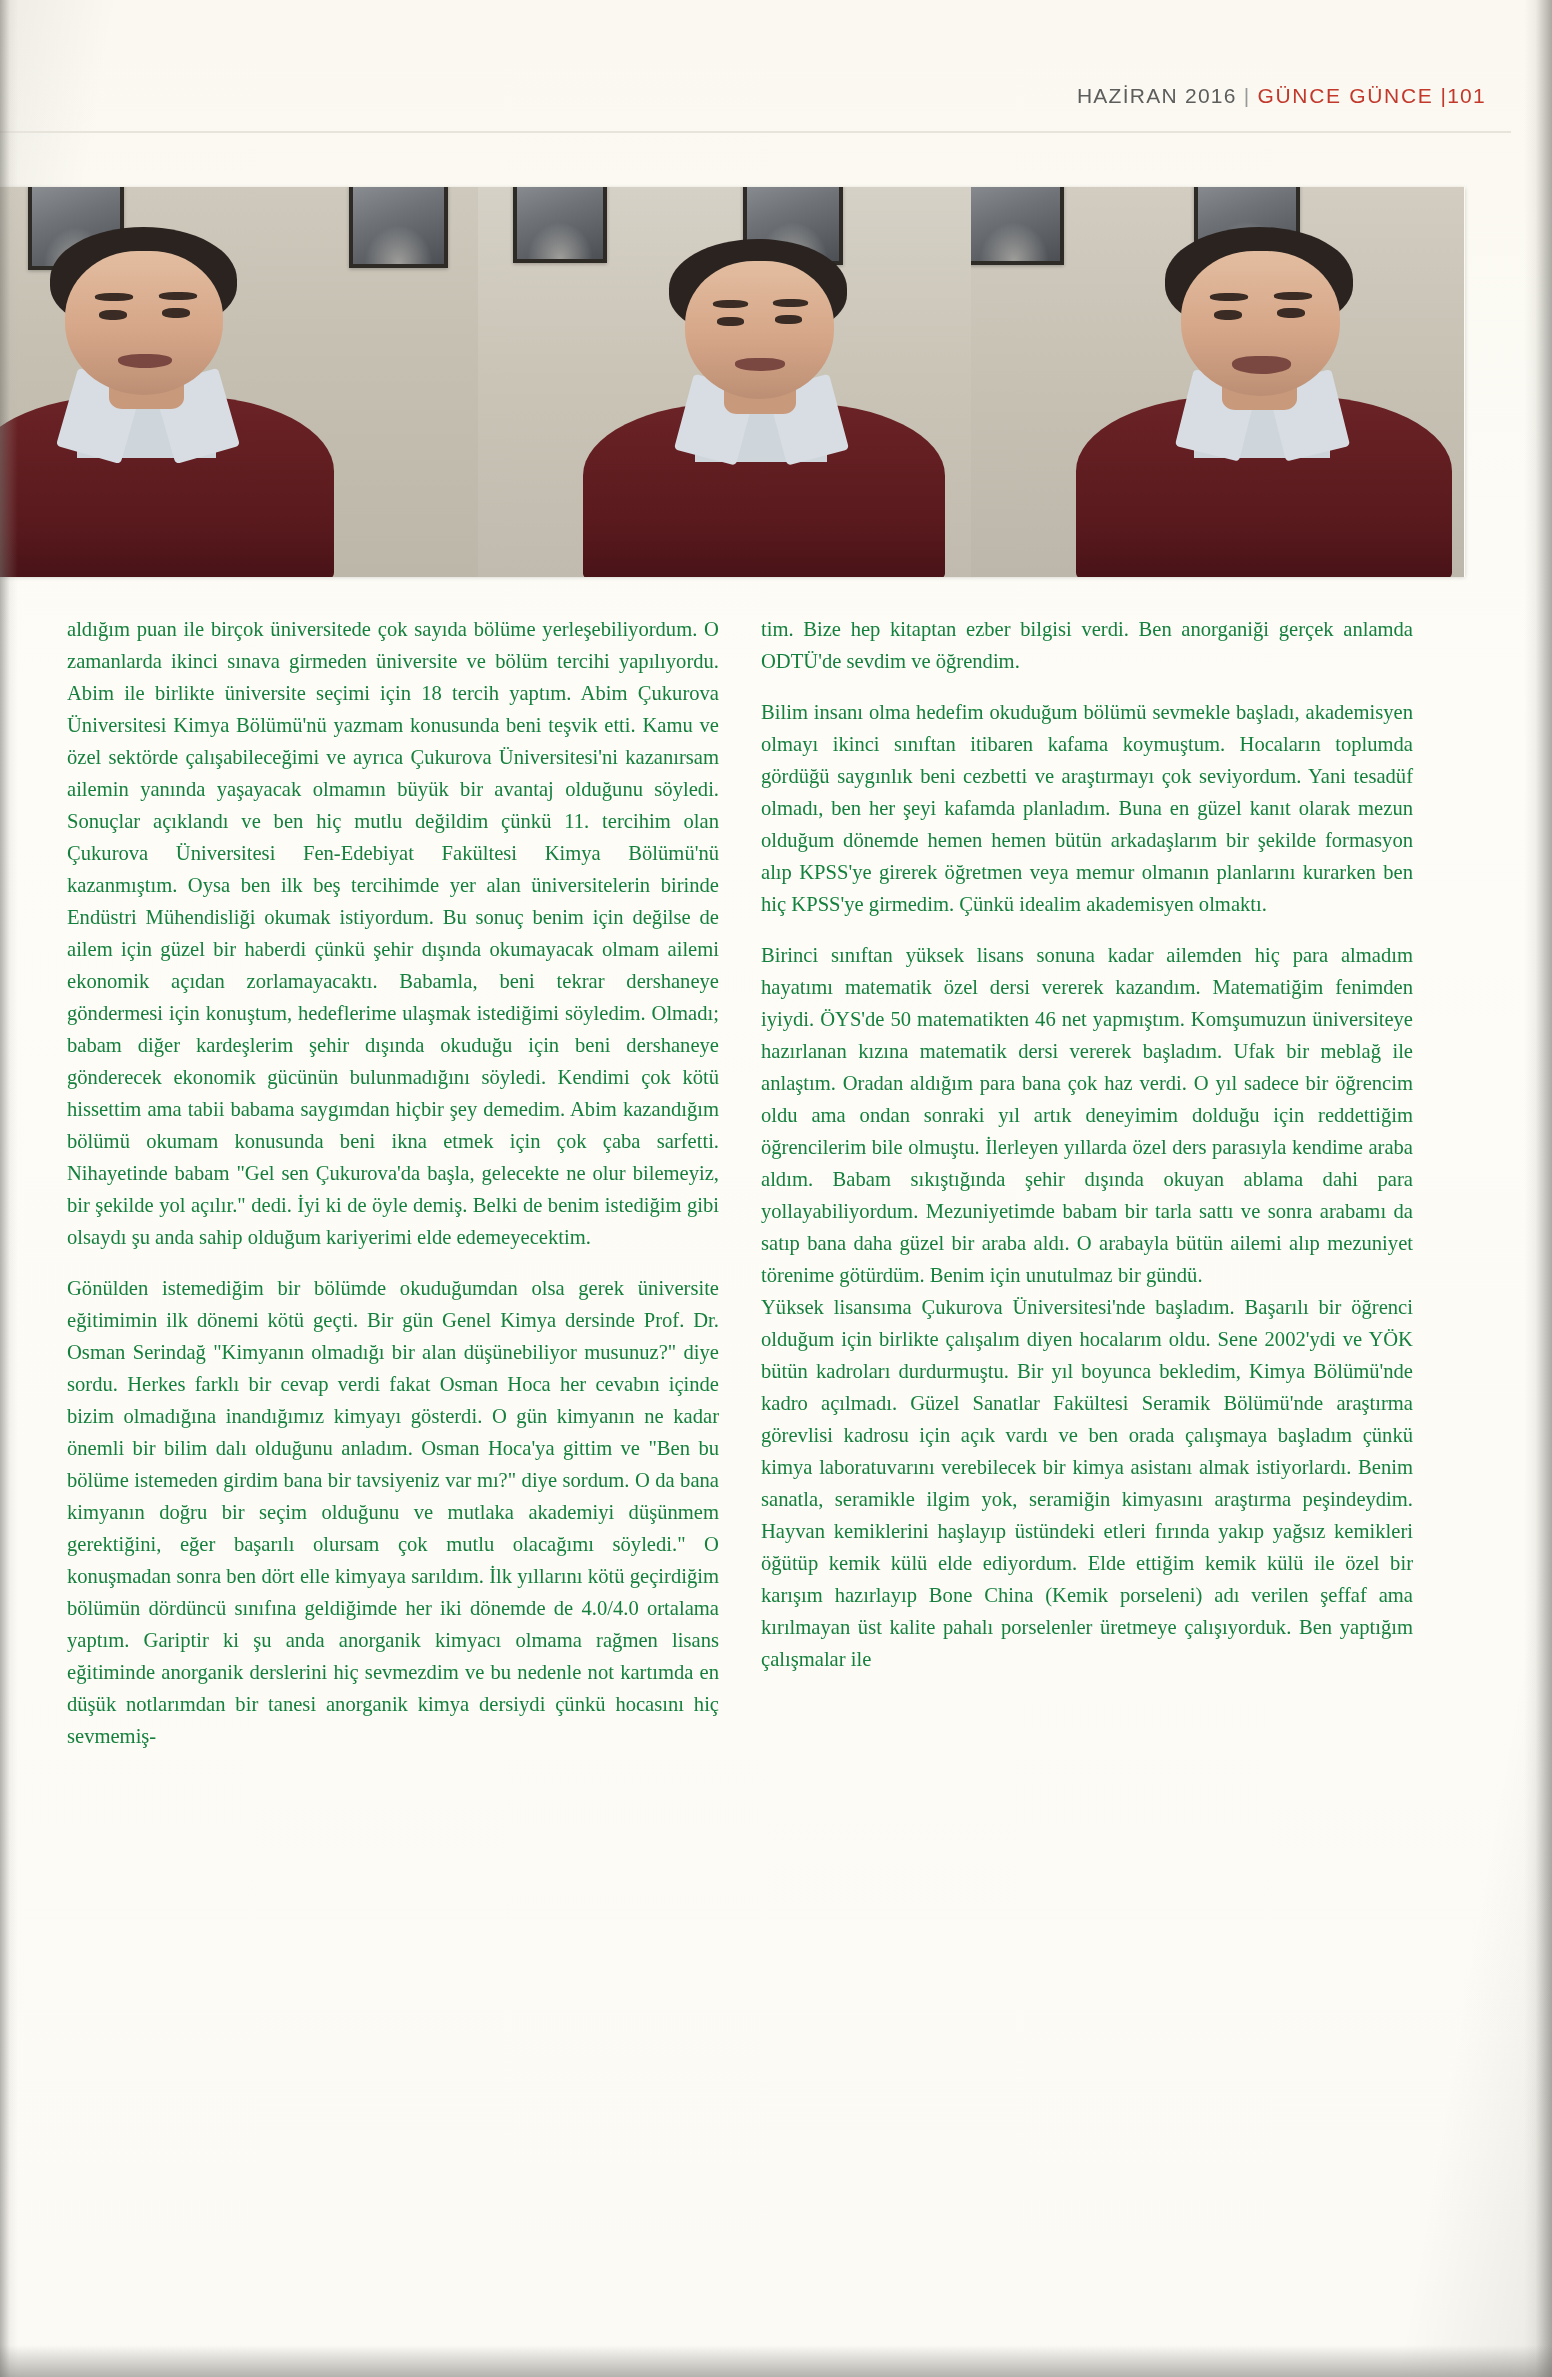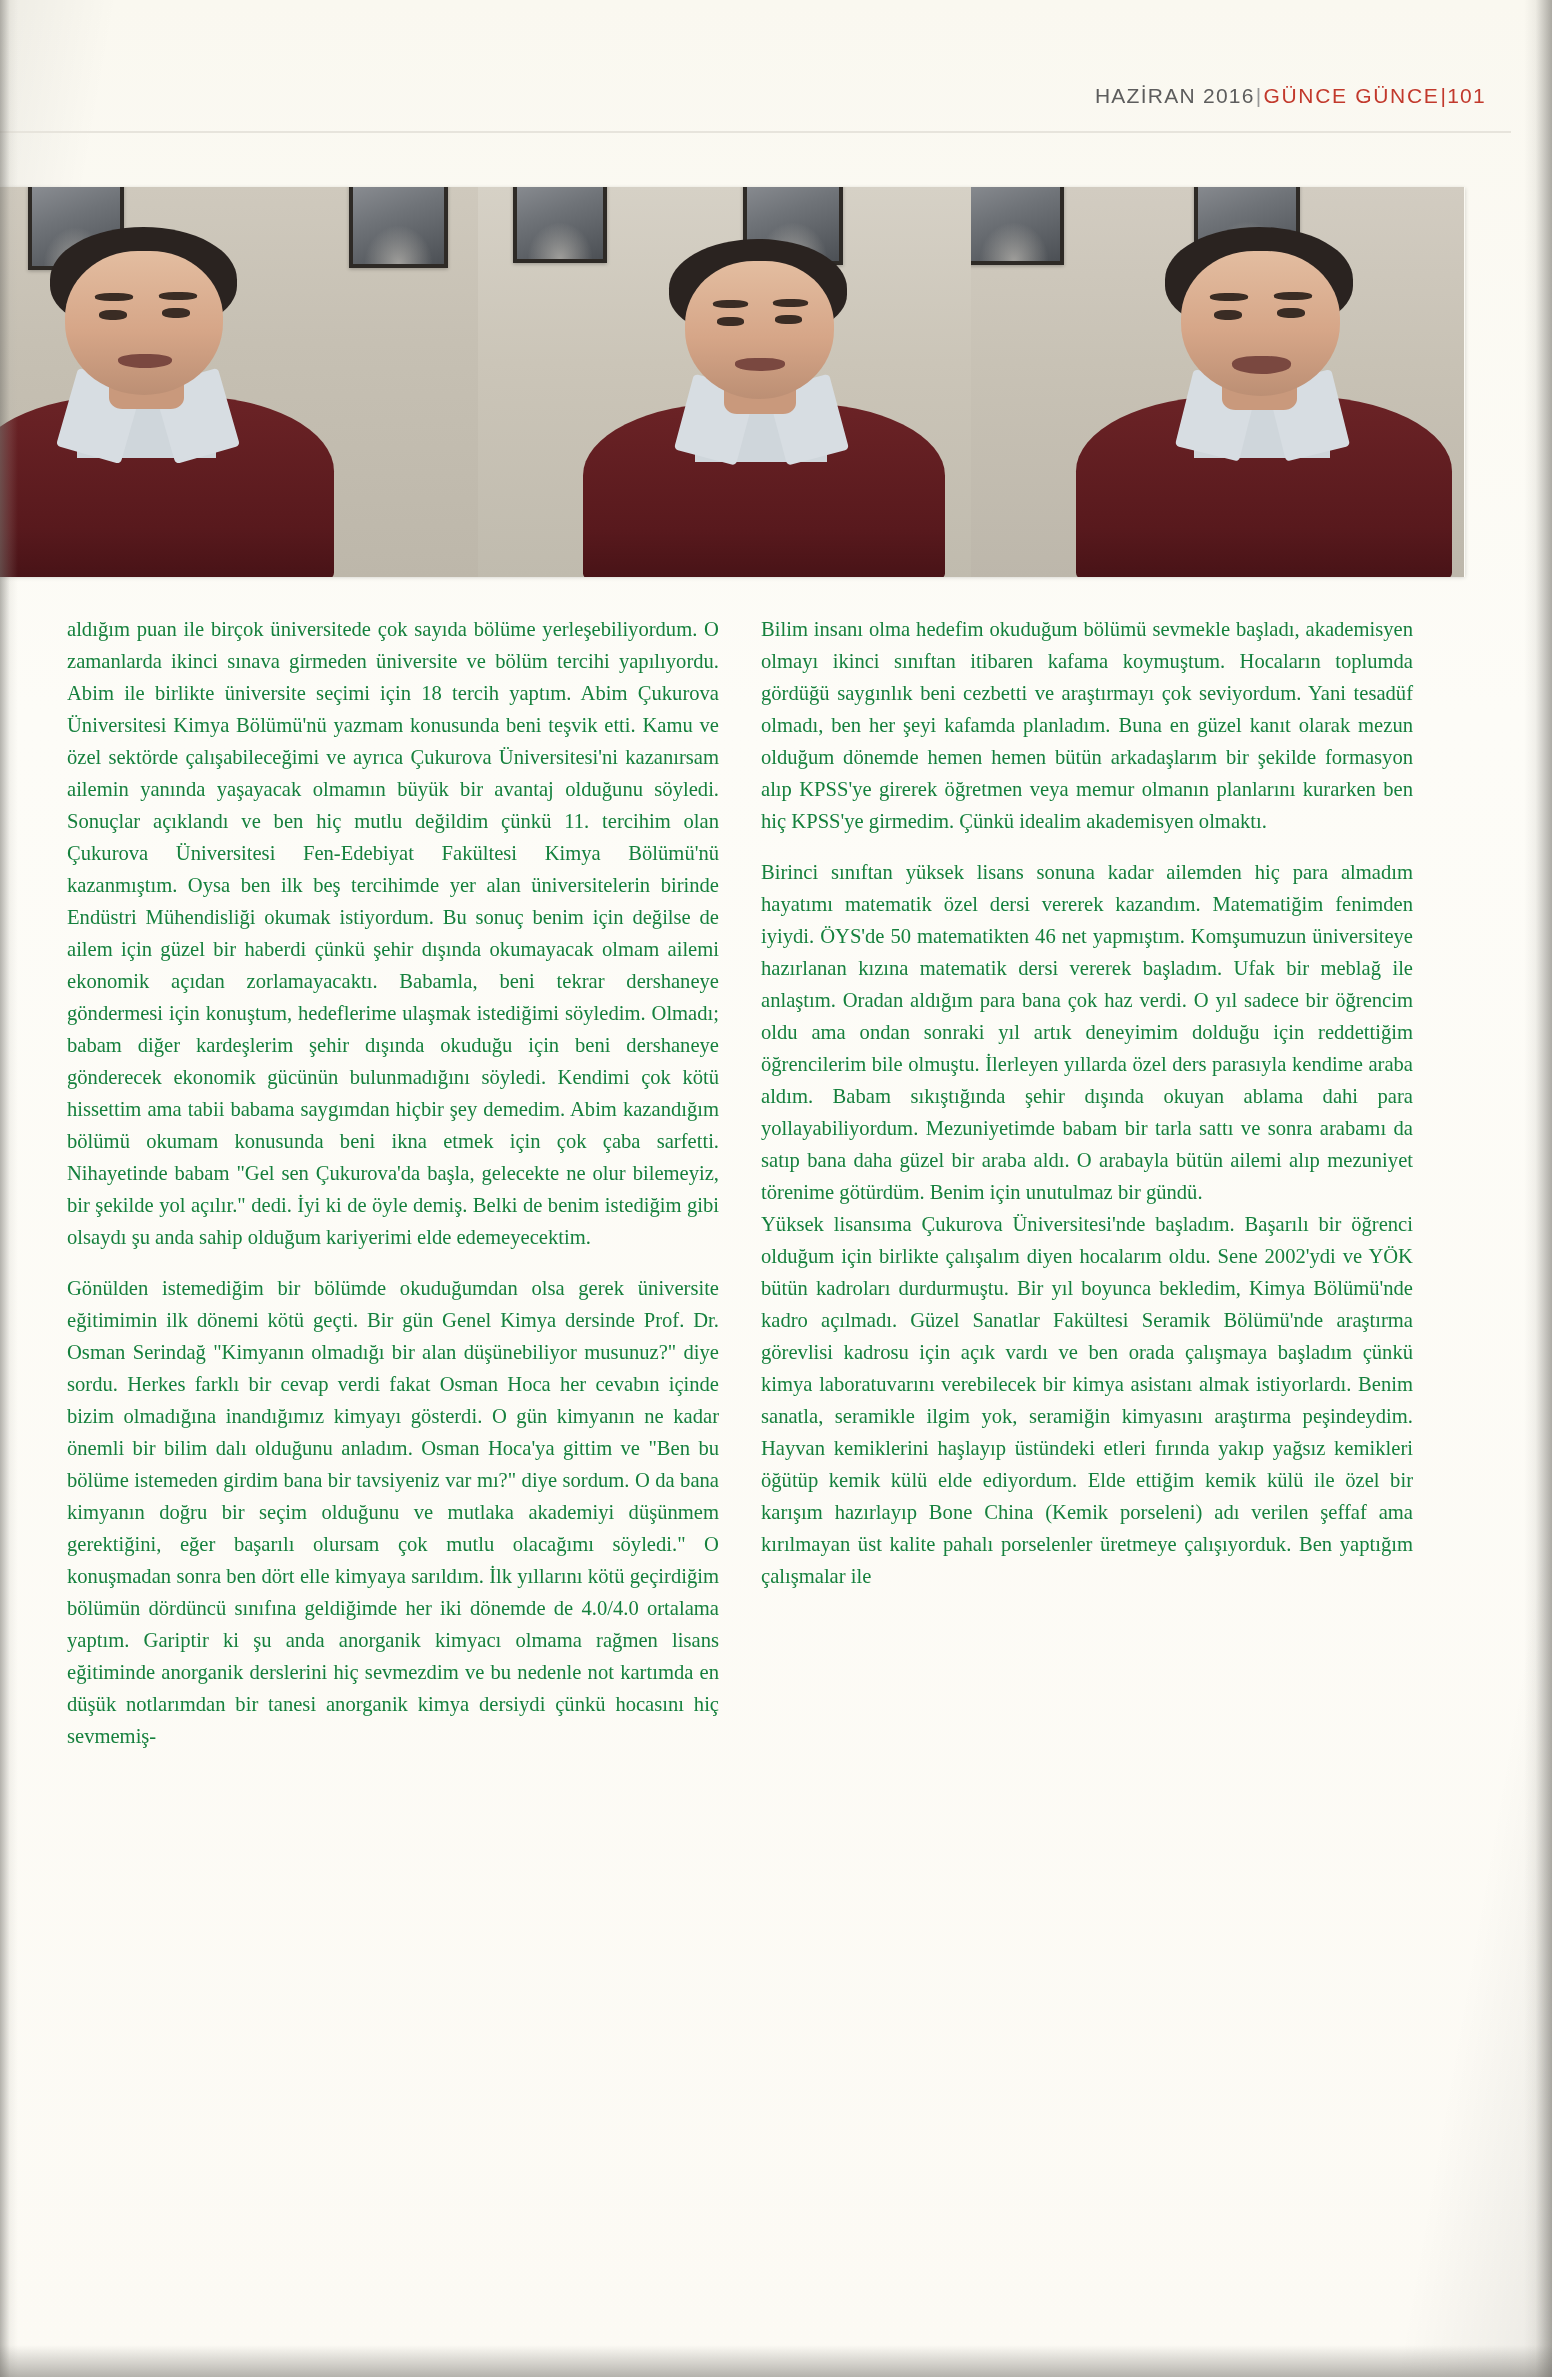--- a/index.html
+++ b/index.html
@@ -44,21 +44,21 @@
     pointer-events: none;
   }
 
   
   .header {
     position: absolute;
     top: 84px;
     right: 67px;
     display: flex;
     align-items: baseline;
-    gap: 1px;
+    gap: 7px;
     font-family: "Liberation Sans", sans-serif;
     font-size: 21px;
     letter-spacing: 0.06em;
     color: #5d5d5d;
     white-space: nowrap;
   }
   .header .sep { color: #999; font-weight: 300; }
   .header .brand { color: #c2392c; letter-spacing: 0.08em; }
   .header .page-no { color: #c2392c; }
 
@@ -288,20 +288,21 @@
   </div>
 
   <div class="columns">
 
     <div class="col">
       <p>aldığım puan ile birçok üniversitede çok sayıda bölüme yerleşebiliyordum. O zamanlarda ikinci sınava girmeden üniversite ve bölüm tercihi yapılıyordu. Abim ile birlikte üniversite seçimi için 18 tercih yaptım. Abim Çukurova Üniversitesi Kimya Bölümü'nü yazmam konusunda beni teşvik etti. Kamu ve özel sektörde çalışabileceğimi ve ayrıca Çukurova Üniversitesi'ni kazanırsam ailemin yanında yaşayacak olmamın büyük bir avantaj olduğunu söyledi. Sonuçlar açıklandı ve ben hiç mutlu değildim çünkü 11. tercihim olan Çukurova Üniversitesi Fen-Edebiyat Fakültesi Kimya Bölümü'nü kazanmıştım. Oysa ben ilk beş tercihimde yer alan üniversitelerin birinde Endüstri Mühendisliği okumak istiyordum. Bu sonuç benim için değilse de ailem için güzel bir haberdi çünkü şehir dışında okumayacak olmam ailemi ekonomik açıdan zorlamayacaktı. Babamla, beni tekrar dershaneye göndermesi için konuştum, hedeflerime ulaşmak istediğimi söyledim. Olmadı; babam diğer kardeşlerim şehir dışında okuduğu için beni dershaneye gönderecek ekonomik gücünün bulunmadığını söyledi. Kendimi çok kötü hissettim ama tabii babama saygımdan hiçbir şey demedim. Abim kazandığım bölümü okumam konusunda beni  ikna etmek için çok çaba sarfetti. Nihayetinde babam "Gel sen Çukurova'da başla, gelecekte ne olur bilemeyiz, bir şekilde yol açılır." dedi. İyi ki de öyle demiş. Belki de benim istediğim gibi olsaydı şu anda sahip olduğum kariyerimi elde edemeyecektim.</p>
       <p>Gönülden istemediğim bir bölümde okuduğumdan olsa gerek üniversite eğitimimin ilk dönemi kötü geçti. Bir gün Genel Kimya dersinde Prof. Dr. Osman Serindağ "Kimyanın olmadığı bir alan düşünebiliyor musunuz?" diye sordu. Herkes farklı bir cevap verdi fakat Osman Hoca her cevabın içinde bizim olmadığına inandığımız kimyayı gösterdi. O gün kimyanın ne kadar önemli bir bilim dalı olduğunu anladım. Osman Hoca'ya gittim ve "Ben bu bölüme istemeden girdim bana bir tavsiyeniz var mı?" diye sordum. O da bana kimyanın doğru bir seçim olduğunu ve mutlaka akademiyi düşünmem gerektiğini, eğer başarılı olursam çok mutlu olacağımı söyledi." O konuşmadan sonra ben dört elle kimyaya sarıldım. İlk yıllarını kötü geçirdiğim bölümün dördüncü sınıfına geldiğimde her iki dönemde de 4.0/4.0 ortalama yaptım. Gariptir ki şu anda anorganik kimyacı olmama rağmen lisans eğitiminde anorganik derslerini hiç sevmezdim ve bu nedenle not kartımda en düşük notlarımdan bir tanesi anorganik kimya dersiydi çünkü hocasını hiç sevmemiş-</p>
     </div>
 
     <div class="col">
+      <p>tim. Bize hep kitaptan ezber bilgisi verdi. Ben anorganiği gerçek anlamda ODTÜ'de sevdim ve öğrendim.</p>
       <p>Bilim insanı olma hedefim okuduğum bölümü sevmekle başladı, akademisyen olmayı ikinci sınıftan itibaren kafama koymuştum. Hocaların toplumda gördüğü saygınlık beni cezbetti ve araştırmayı çok seviyordum. Yani tesadüf olmadı, ben her şeyi kafamda planladım. Buna en güzel kanıt olarak mezun olduğum dönemde hemen hemen bütün arkadaşlarım bir şekilde formasyon alıp KPSS'ye girerek öğretmen veya memur olmanın planlarını kurarken ben hiç KPSS'ye girmedim. Çünkü idealim akademisyen olmaktı.</p>
       <p>Birinci sınıftan yüksek lisans sonuna kadar ailemden hiç para almadım hayatımı matematik özel dersi vererek kazandım. Matematiğim fenimden iyiydi. ÖYS'de 50 matematikten 46 net yapmıştım. Komşumuzun üniversiteye hazırlanan kızına matematik dersi vererek başladım. Ufak bir meblağ ile anlaştım. Oradan aldığım para bana çok haz verdi. O yıl sadece bir öğrencim oldu ama ondan sonraki yıl artık deneyimim dolduğu için reddettiğim öğrencilerim bile olmuştu. İlerleyen yıllarda özel ders parasıyla kendime araba aldım. Babam sıkıştığında şehir dışında okuyan ablama dahi para yollayabiliyordum. Mezuniyetimde babam bir tarla sattı ve sonra arabamı da satıp bana daha güzel bir araba aldı. O arabayla bütün ailemi alıp mezuniyet törenime götürdüm. Benim için unutulmaz bir gündü.</p>
       <p class="after-heading">Yüksek lisansıma Çukurova Üniversitesi'nde başladım. Başarılı bir öğrenci olduğum için birlikte çalışalım diyen hocalarım oldu. Sene 2002'ydi ve YÖK bütün kadroları durdurmuştu. Bir yıl boyunca bekledim, Kimya Bölümü'nde kadro açılmadı. Güzel Sanatlar Fakültesi Seramik Bölümü'nde araştırma görevlisi kadrosu için açık vardı ve ben orada çalışmaya başladım çünkü kimya laboratuvarını verebilecek bir kimya asistanı almak istiyorlardı. Benim sanatla, seramikle ilgim yok, seramiğin kimyasını araştırma peşindeydim. Hayvan kemiklerini haşlayıp üstündeki etleri fırında yakıp yağsız kemikleri öğütüp kemik külü elde ediyordum. Elde ettiğim kemik külü ile özel bir karışım hazırlayıp Bone China (Kemik porseleni) adı verilen şeffaf ama kırılmayan üst kalite pahalı porselenler üretmeye çalışıyorduk. Ben yaptığım çalışmalar ile</p>
     </div>
 
   </div>
 
   <div class="edge-left"></div>
   <div class="edge-right"></div>
   <div class="edge-bottom"></div>

